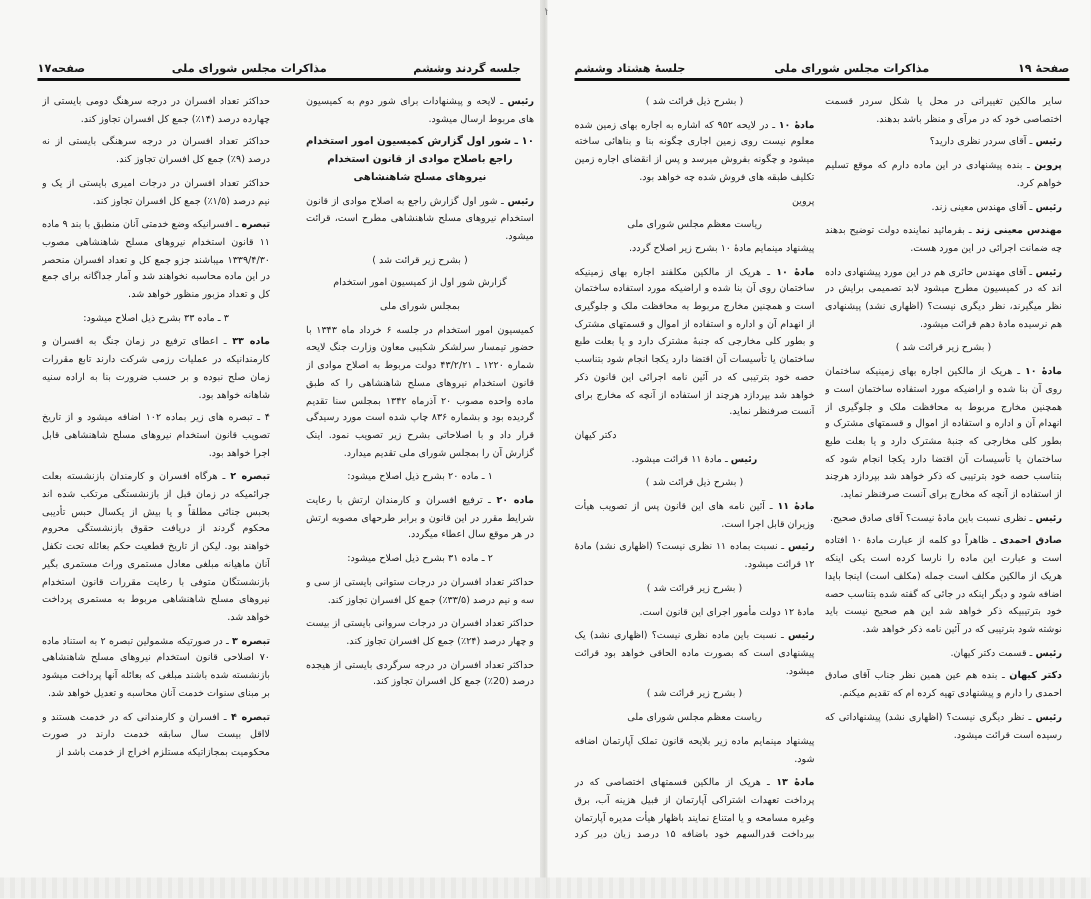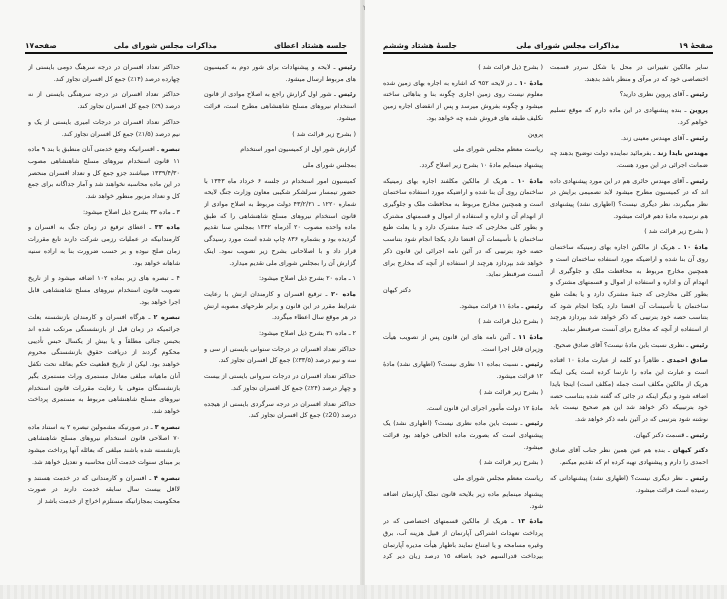--- a/index.html
+++ b/index.html
@@ -37,43 +37,44 @@
       position: absolute; top: 58px; bottom: 40px;
       direction: rtl; text-align: justify;
       font-size: 6.4px; line-height: 11.7px;
       overflow: hidden;
     }
     .page-left .col-r { left: 204px; width: 152px; }
     .page-left .col-l { left: 28px; width: 152px; }
     .page-right .col-r { left: 185px; width: 158px; }
     .page-right .col-l { left: 18px; width: 160px; }
     .col p { margin: 4px 0 2px 0; }
-    .col .center { text-align: right; }
+    .col .center { text-align: center; }
     .col .speaker { font-weight: bold; }
     .col .title-bold { font-weight: bold; text-align: center; font-size: 6.8px; }
     .sign { display: flex; justify-content: space-between; }
     .bottom-noise {
       position: absolute; left: 0; bottom: 0; width: 727px; height: 14px;
       background: repeating-linear-gradient(90deg, #e3e3e0 0 3px, #eeeeec 3px 7px);
       opacity: 0.7;
     }
   </style>
 </head>
 <body>
 
 <div class="spread">
 
   <div class="page page-left">
     <div class="header">
-      <span>جلسه هشتاد اعطای</span>
+      <span>جلسه گردند وششم</span>
       <span>مذاکرات مجلس شورای ملی</span>
       <span>صفحه۱۷</span>
     </div>
     <div class="col col-r">
         <p><span class="speaker">رئیس</span> <span>ـ لایحه و پیشنهادات برای شور دوم به کمیسیون های مربوط ارسال میشود.</span></p>
+        <p class="title-bold">۱۰ ـ شور اول گزارش کمیسیون امور استخدام راجع باصلاح موادی از قانون استخدام نیروهای مسلح شاهنشاهی</p>
         <p><span class="speaker">رئیس</span> <span>ـ شور اول گزارش راجع به اصلاح موادی از قانون استخدام نیروهای مسلح شاهنشاهی مطرح است، قرائت میشود.</span></p>
         <p class="center">( بشرح زیر قرائت شد )</p>
         <p class="center">گزارش شور اول از کمیسیون امور استخدام</p>
         <p class="center">بمجلس شورای ملی</p>
         <p>کمیسیون امور استخدام در جلسه ۶ خرداد ماه ۱۳۴۳ با حضور تیمسار سرلشکر شکیبی معاون وزارت جنگ لایحه شماره ۱۲۲۰ ـ ۴۳/۲/۲۱ دولت مربوط به اصلاح موادی از قانون استخدام نیروهای مسلح شاهنشاهی را که طبق ماده واحده مصوب ۲۰ آذرماه ۱۳۴۲ بمجلس سنا تقدیم گردیده بود و بشماره ۸۳۶ چاپ شده است مورد رسیدگی قرار داد و با اصلاحاتی بشرح زیر تصویب نمود. اینک گزارش آن را بمجلس شورای ملی تقدیم میدارد.</p>
         <p class="center">۱ ـ ماده ۲۰ بشرح ذیل اصلاح میشود:</p>
         <p><span class="speaker">ماده ۲۰</span> <span>ـ ترفیع افسران و کارمندان ارتش با رعایت شرایط مقرر در این قانون و برابر طرحهای مصوبه ارتش در هر موقع سال اعطاء میگردد.</span></p>
         <p class="center">۲ ـ ماده ۳۱ بشرح ذیل اصلاح میشود:</p>
         <p>حداکثر تعداد افسران در درجات ستوانی بایستی از سی و سه و نیم درصد (۳۳/۵٪) جمع کل افسران تجاوز کند.</p>
         <p>حداکثر تعداد افسران در درجات سروانی بایستی از بیست و چهار درصد (۲۴٪) جمع کل افسران تجاوز کند.</p>
@@ -97,24 +98,24 @@
   <div class="page-marker">۲</div>
 
   <div class="page page-right">
     <div class="header">
       <span>صفحهٔ ۱۹</span>
       <span>مذاکرات مجلس شورای ملی</span>
       <span>جلسهٔ هشتاد وششم</span>
     </div>
     <div class="col col-r">
         <p>سایر مالکین تغییراتی در محل یا شکل سردر قسمت اختصاصی خود که در مرآی و منظر باشد بدهند.</p>
-        <p><span class="speaker">رئیس</span> <span>ـ آقای پروین نظری دارید؟</span></p>
+        <p><span class="speaker">رئیس</span> <span>ـ آقای سردر نظری دارید؟</span></p>
         <p><span class="speaker">پروین</span> <span>ـ بنده پیشنهادی در این ماده دارم که موقع تسلیم خواهم کرد.</span></p>
         <p><span class="speaker">رئیس</span> <span>ـ آقای مهندس معینی زند.</span></p>
-        <p><span class="speaker">مهندس بایدا زند</span> <span>ـ بفرمائید نماینده دولت توضیح بدهند چه ضمانت اجرائی در این مورد هست.</span></p>
+        <p><span class="speaker">مهندس معینی زند</span> <span>ـ بفرمائید نماینده دولت توضیح بدهند چه ضمانت اجرائی در این مورد هست.</span></p>
         <p><span class="speaker">رئیس</span> <span>ـ آقای مهندس حائری هم در این مورد پیشنهادی داده اند که در کمیسیون مطرح میشود لابد تصمیمی برایش در نظر میگیرند، نظر دیگری نیست؟ (اظهاری نشد) پیشنهادی هم نرسیده مادهٔ دهم قرائت میشود.</span></p>
         <p class="center">( بشرح زیر قرائت شد )</p>
         <p><span class="speaker">مادهٔ ۱۰</span> <span>ـ هریک از مالکین اجاره بهای زمینیکه ساختمان روی آن بنا شده و اراضیکه مورد استفاده ساختمان است و همچنین مخارج مربوط به محافظت ملک و جلوگیری از انهدام آن و اداره و استفاده از اموال و قسمتهای مشترک و بطور کلی مخارجی که جنبهٔ مشترک دارد و یا بعلت طبع ساختمان یا تأسیسات آن اقتضا دارد یکجا انجام شود که بتناسب حصه خود بترتیبی که ذکر خواهد شد بپردازد هرچند از استفاده از آنچه که مخارج برای آنست صرفنظر نماید.</span></p>
         <p><span class="speaker">رئیس</span> <span>ـ نظری نسبت باین مادهٔ نیست؟ آقای صادق صحیح.</span></p>
         <p><span class="speaker">صادق احمدی</span> <span>ـ ظاهراً دو کلمه از عبارت مادهٔ ۱۰ افتاده است و عبارت این ماده را نارسا کرده است یکی اینکه هریک از مالکین مکلف است جمله (مکلف است) اینجا بایدا اضافه شود و دیگر اینکه در جائی که گفته شده بتناسب حصه خود بترتیبیکه ذکر خواهد شد این هم صحیح نیست باید نوشته شود بترتیبی که در آئین نامه ذکر خواهد شد.</span></p>
         <p><span class="speaker">رئیس</span> <span>ـ قسمت دکتر کیهان.</span></p>
         <p><span class="speaker">دکتر کیهان</span> <span>ـ بنده هم عین همین نظر جناب آقای صادق احمدی را دارم و پیشنهادی تهیه کرده ام که تقدیم میکنم.</span></p>
         <p><span class="speaker">رئیس</span> <span>ـ نظر دیگری نیست؟ (اظهاری نشد) پیشنهاداتی که رسیده است قرائت میشود.</span></p>
       </div>
     <div class="col col-l">

